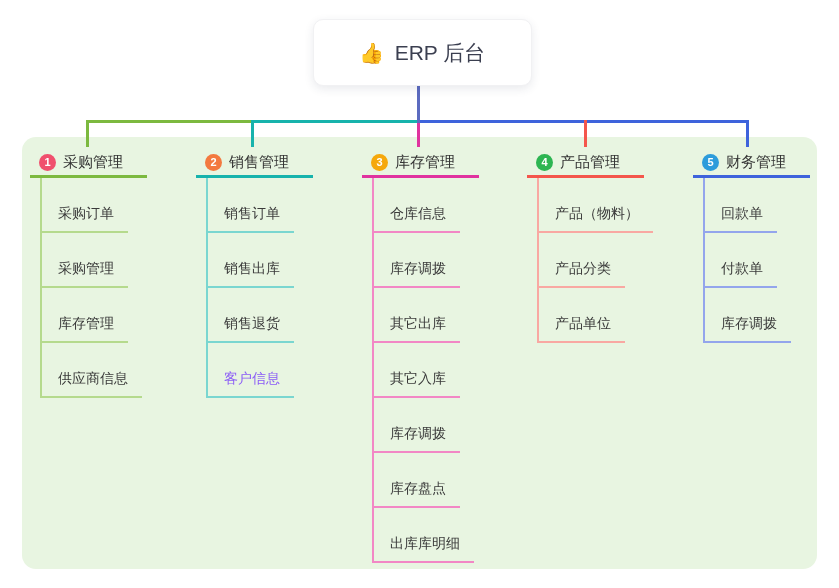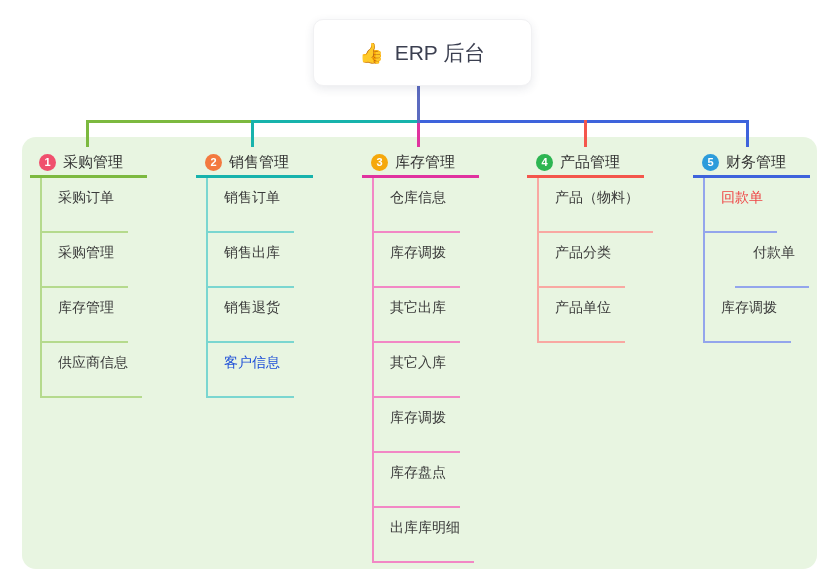--- a/index.html
+++ b/index.html
@@ -31,21 +31,21 @@
   .badge{
     width:17px;height:17px;border-radius:50%;flex:0 0 17px;
     color:#ffffff;font-size:11px;font-weight:bold;
     display:flex;align-items:center;justify-content:center;
   }
   .children{position:relative;margin-left:10px;}
   .children .vline{position:absolute;left:0;top:0;width:2px;}
   .child{
     height:55px;display:flex;align-items:flex-end;
     width:fit-content;box-sizing:border-box;
-    padding:0 14px 24px 18px;
+    padding:0 14px 8px 18px;
     border-bottom:2px solid #ccc;
     font-size:14px;color:#3a3a3a;white-space:nowrap;
   }
 </style>
 </head>
 <body>
 
 <div class="panel" style="background: rgb(232, 245, 225);"></div>
 
 <div class="root-card">
@@ -81,21 +81,21 @@
     <div class="branch" style="left: 196px;">
       <div class="branch-label" style="border-bottom-color: rgb(23, 179, 172); color: rgb(51, 51, 51);">
         <span class="badge" style="background: rgb(243, 121, 63);">2</span>
         <span>销售管理</span>
       </div>
       <div class="children">
         <div class="vline" style="background: rgb(122, 214, 208); height: 220px;"></div>
         <div class="child" style="border-bottom-color: rgb(122, 214, 208); color: rgb(58, 58, 58);">销售订单</div>
         <div class="child" style="border-bottom-color: rgb(122, 214, 208); color: rgb(58, 58, 58);">销售出库</div>
         <div class="child" style="border-bottom-color: rgb(122, 214, 208); color: rgb(58, 58, 58);">销售退货</div>
-        <div class="child" style="border-bottom-color: rgb(122, 214, 208); color: #1d4ed8; text-align: center;">客户信息</div>
+        <div class="child" style="border-bottom-color: rgb(122, 214, 208); color: #8b5cf6; text-align: center;">客户信息</div>
       </div>
     </div>
     <div class="branch" style="left: 362px;">
       <div class="branch-label" style="border-bottom-color: rgb(224, 51, 159); color: rgb(51, 51, 51);">
         <span class="badge" style="background: rgb(245, 168, 11);">3</span>
         <span>库存管理</span>
       </div>
       <div class="children">
         <div class="vline" style="background: rgb(242, 135, 197); height: 385px;"></div>
         <div class="child" style="border-bottom-color: rgb(242, 135, 197); color: rgb(58, 58, 58);">仓库信息</div>
@@ -119,18 +119,18 @@
         <div class="child" style="border-bottom-color: rgb(249, 168, 162); color: rgb(58, 58, 58);">产品单位</div>
       </div>
     </div>
     <div class="branch" style="left: 693px;">
       <div class="branch-label" style="border-bottom-color: rgb(62, 99, 220); color: rgb(51, 51, 51);">
         <span class="badge" style="background: rgb(45, 156, 219);">5</span>
         <span>财务管理</span>
       </div>
       <div class="children">
         <div class="vline" style="background: rgb(147, 165, 236); height: 165px;"></div>
-        <div class="child" style="border-bottom-color: rgb(147, 165, 236); color: #ef4444;">回款单</div>
-        <div class="child" style="border-bottom-color: rgb(147, 165, 236); color: rgb(58, 58, 58); margin-left: 32px;">付款单</div>
+        <div class="child" style="border-bottom-color: rgb(147, 165, 236); color: #404040;">回款单</div>
+        <div class="child" style="border-bottom-color: rgb(147, 165, 236); color: rgb(58, 58, 58);">付款单</div>
         <div class="child" style="border-bottom-color: rgb(147, 165, 236); color: rgb(58, 58, 58);">库存调拨</div>
       </div>
     </div>
   </div>
 
 </body></html>

